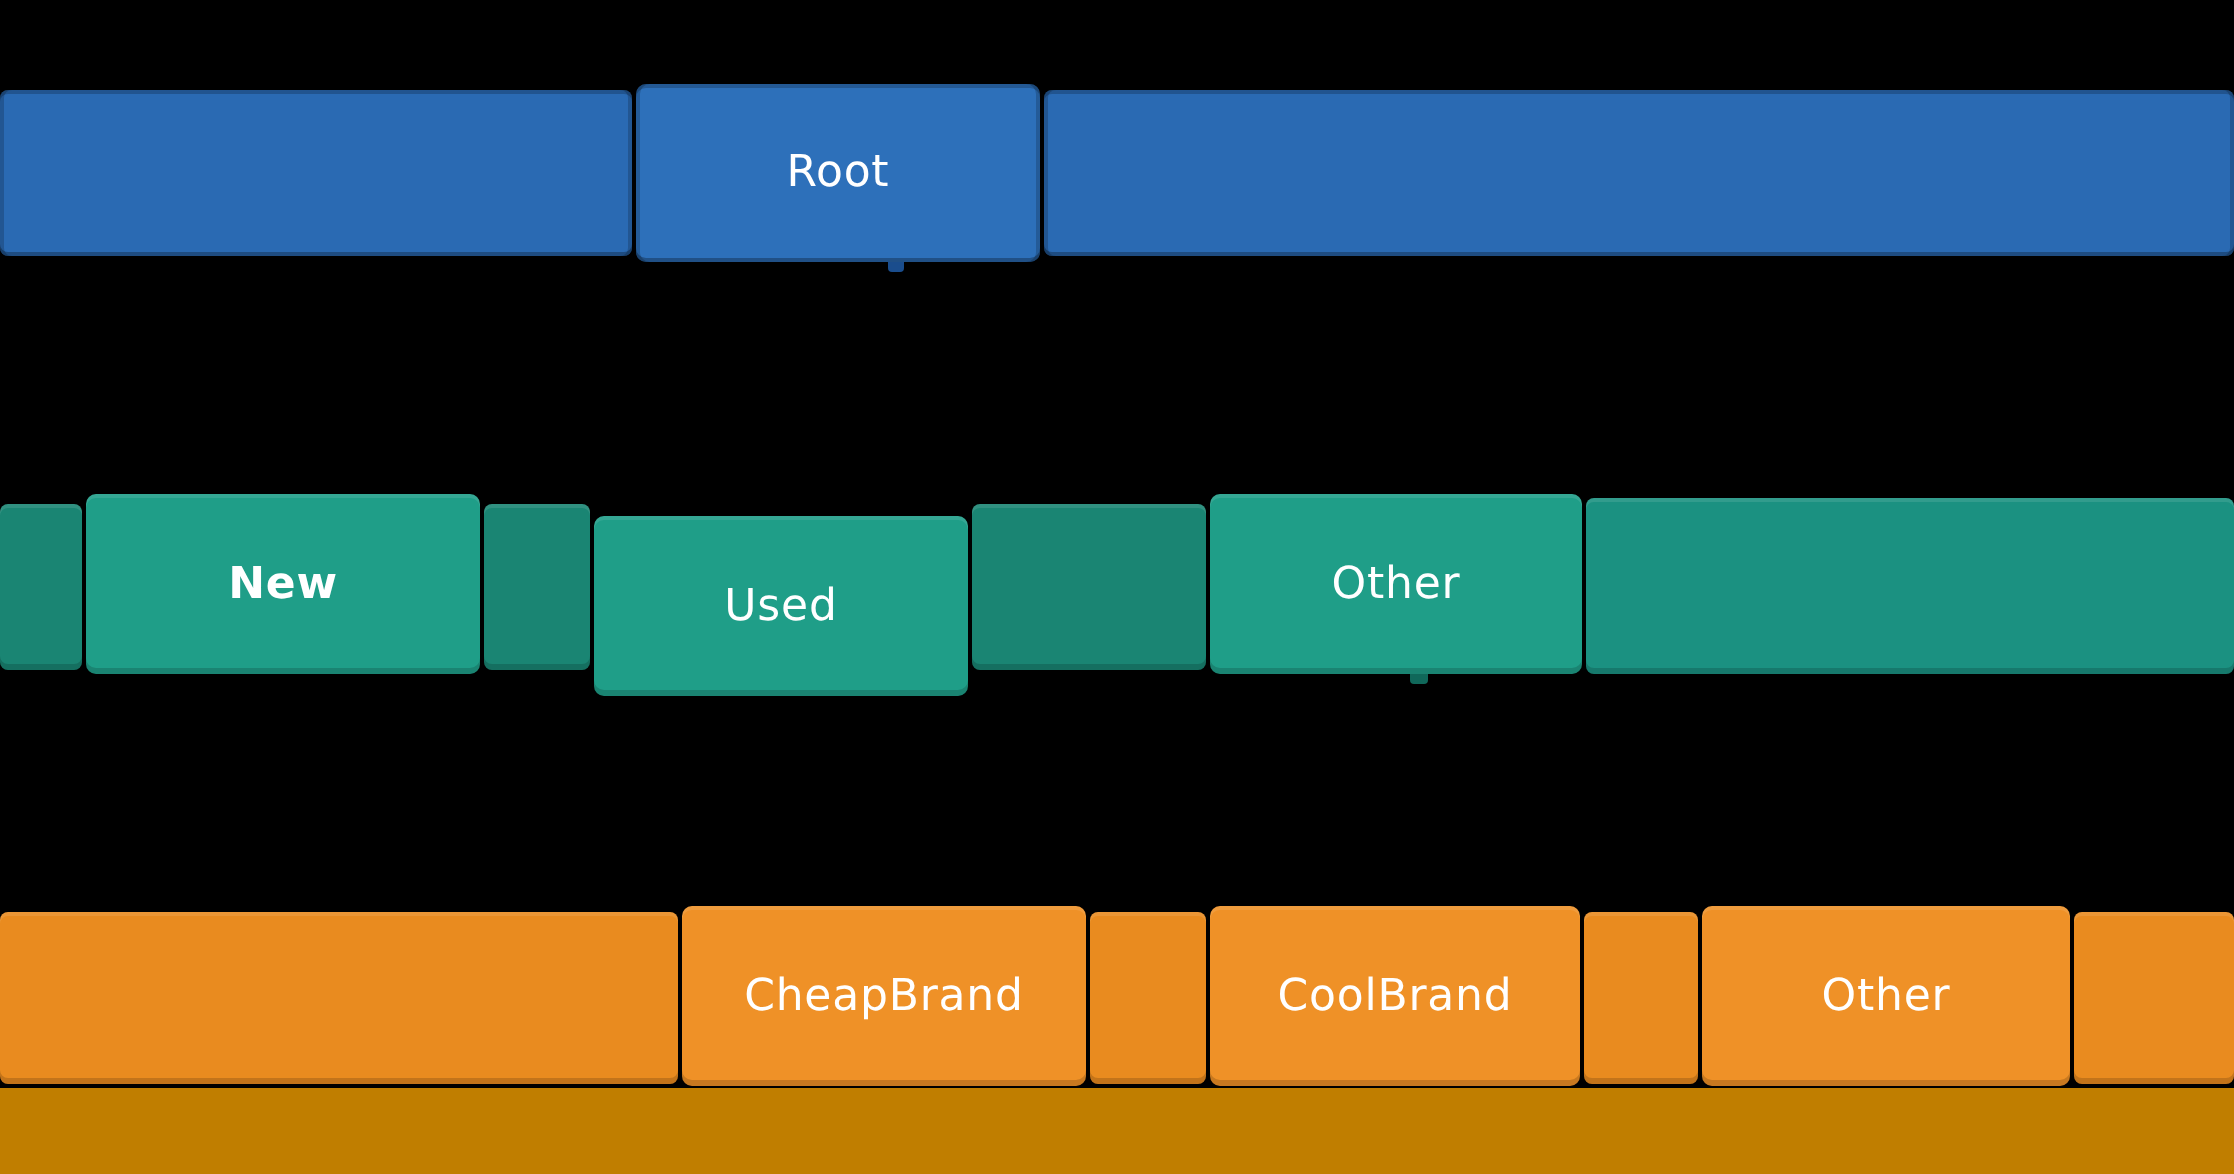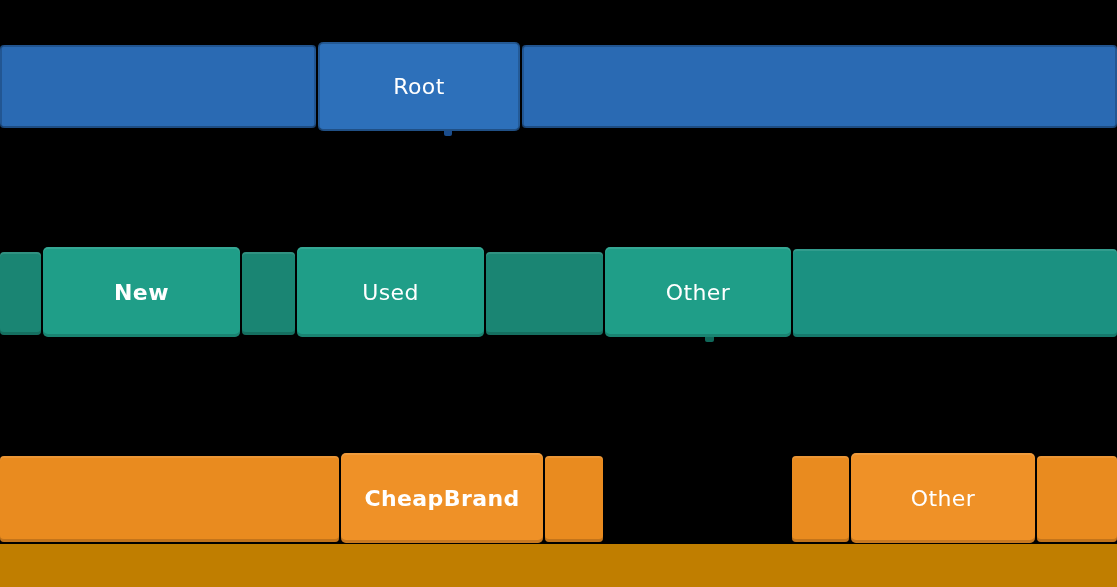--- a/index.html
+++ b/index.html
@@ -49,33 +49,36 @@
     <div class="seg base blue-edge" style="left: 0px; top: 45px; width: 316px; height: 83px; background: rgb(42, 106, 179);"></div>
     <div class="seg bright blue-edge" style="left: 318px; top: 42px; width: 202px; height: 89px; background: rgb(45, 112, 186);">
       <span class="node-label">Root</span>
     </div>
     <div class="seg base blue-edge" style="left: 522px; top: 45px; width: 595px; height: 83px; background: rgb(42, 106, 179);"></div>
     <div class="seg dark lite-edge" style="left: 0px; top: 252px; width: 41px; height: 83px; background: rgb(26, 133, 115);"></div>
     <div class="seg bright lite-edge" style="left: 43px; top: 247px; width: 197px; height: 90px; background: rgb(31, 158, 136); font-weight: bold;">
       <span class="node-label">New</span>
     </div>
     <div class="seg dark lite-edge" style="left: 242px; top: 252px; width: 53px; height: 83px; background: rgb(26, 133, 115);"></div>
-    <div class="seg bright lite-edge" style="left: 297px; top: 247px; width: 187px; height: 90px; background: rgb(31, 158, 136);">
+    <div class="seg bright lite-edge" style="left: 297px; top: 258px; width: 187px; height: 90px; background: rgb(31, 158, 136);">
       <span class="node-label">Used</span>
     </div>
     <div class="seg dark lite-edge" style="left: 486px; top: 252px; width: 117px; height: 83px; background: rgb(26, 133, 115);"></div>
     <div class="seg bright lite-edge" style="left: 605px; top: 247px; width: 186px; height: 90px; background: rgb(31, 158, 136);">
       <span class="node-label">Other</span>
     </div>
     <div class="seg medium lite-edge" style="left: 793px; top: 249px; width: 324px; height: 88px; background: rgb(27, 145, 129);"></div>
     <div class="seg strip lite-edge" style="left: 0px; top: 456px; width: 339px; height: 86px; background: rgb(233, 139, 31);"></div>
-    <div class="seg bright lite-edge" style="left: 341px; top: 453px; width: 202px; height: 90px; background: rgb(239, 145, 39); font-weight: bold;">
+    <div class="seg bright lite-edge" style="left: 341px; top: 453px; width: 202px; height: 90px; background: rgb(239, 145, 39);">
       <span class="node-label">CheapBrand</span>
     </div>
     <div class="seg strip lite-edge" style="left: 545px; top: 456px; width: 58px; height: 86px; background: rgb(233, 139, 31);"></div>
+    <div class="seg bright lite-edge" style="left: 605px; top: 453px; width: 185px; height: 90px; background: rgb(239, 145, 39);">
+      <span class="node-label">CoolBrand</span>
+    </div>
     <div class="seg strip lite-edge" style="left: 792px; top: 456px; width: 57px; height: 86px; background: rgb(233, 139, 31);"></div>
     <div class="seg bright lite-edge" style="left: 851px; top: 453px; width: 184px; height: 90px; background: rgb(239, 145, 39);">
       <span class="node-label">Other</span>
     </div>
     <div class="seg strip lite-edge" style="left: 1037px; top: 456px; width: 80px; height: 86px; background: rgb(233, 139, 31);"></div>
     <div class="band" style="left: 0px; top: 544px; width: 1117px; height: 43px; background: rgb(192, 126, 0);"></div>
     <div class="stub" style="left: 444px; top: 131px; width: 8px; height: 5px; background: rgb(26, 77, 141);"></div>
     <div class="stub" style="left: 705px; top: 337px; width: 9px; height: 5px; background: rgb(16, 104, 90);"></div>
   </div>
 

